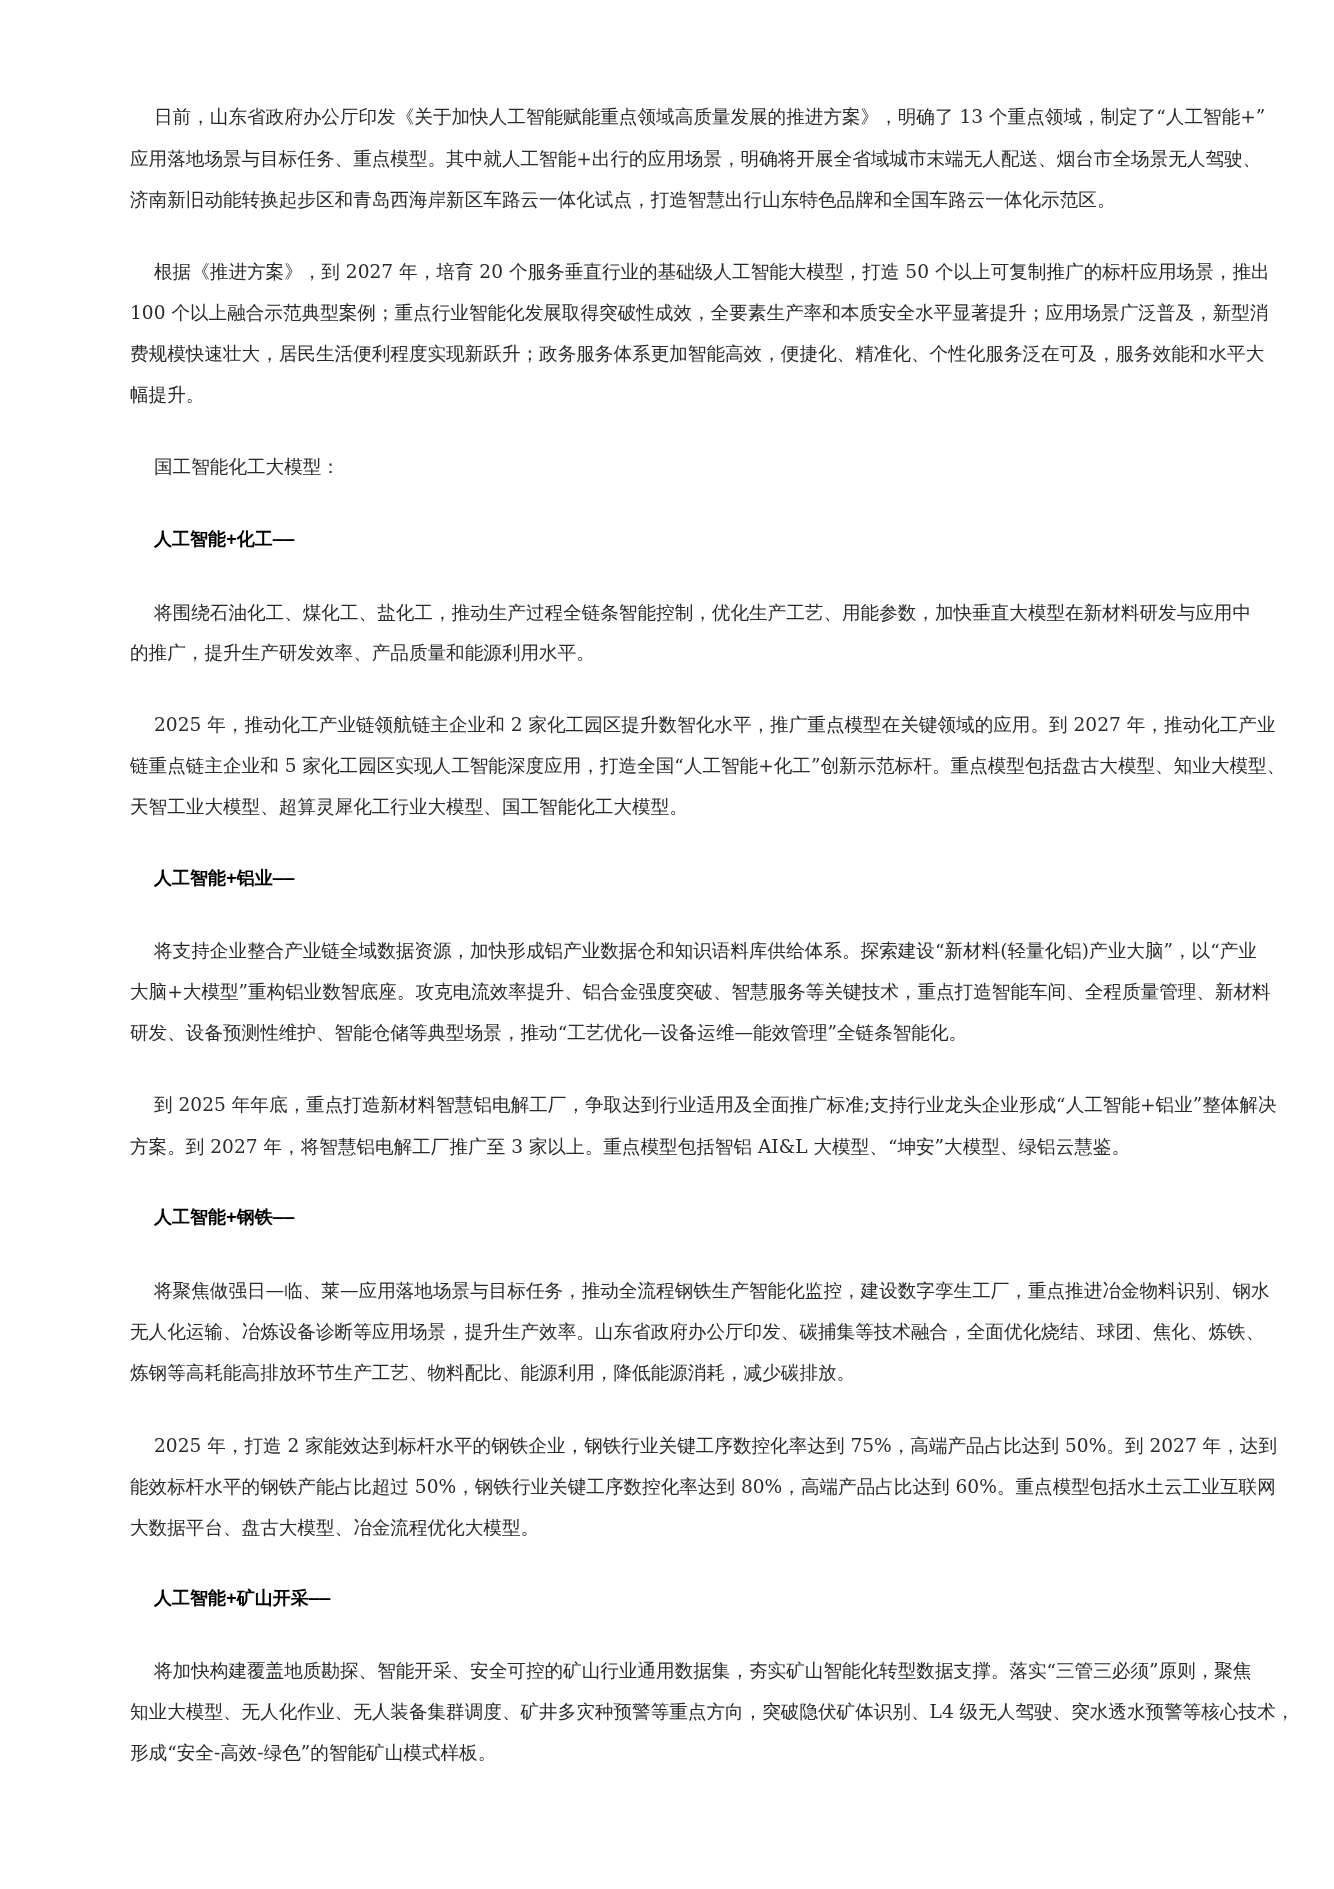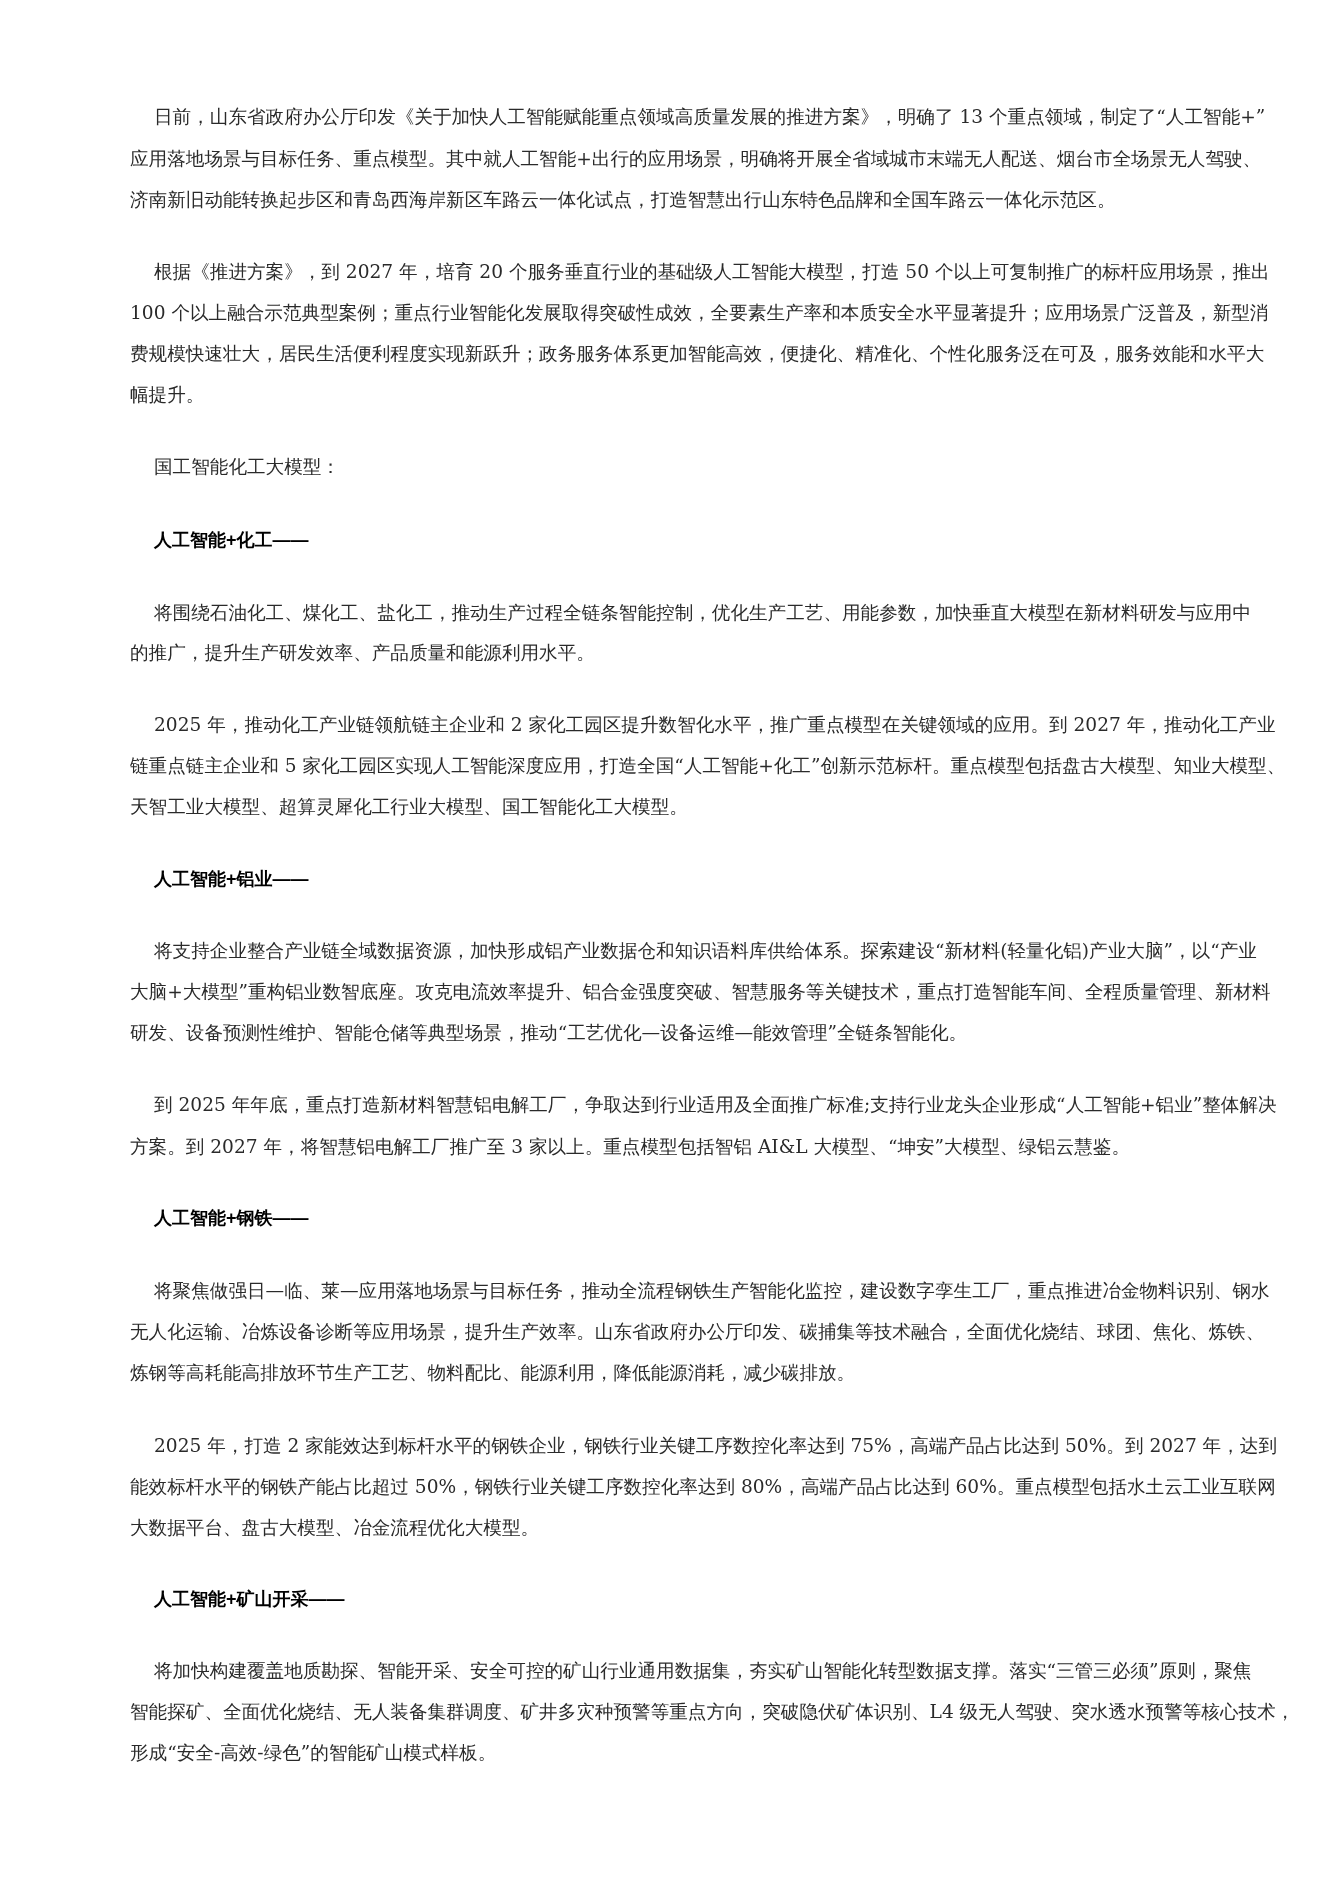--- a/index.html
+++ b/index.html
@@ -44,21 +44,21 @@
       text-align-last: left;
     }
     .heading {
       position: absolute;
       left: 154px;
       height: 40px;
       line-height: 40px;
       font-size: 18px;
       font-weight: bold;
       color: #000000;
-      font-family: Liberation Sans, sans-serif;
+      font-family: Liberation Mono, monospace;
       white-space: nowrap;
     }
   </style>
 </head>
 <body>
 
 <div class="page">
 
   <div>
     <div class="line first" style="top:97px">日前，山东省政府办公厅印发《关于加快人工智能赋能重点领域高质量发展的推进方案》，明确了 13 个重点领域，制定了“人工智能+”</div>
@@ -114,18 +114,18 @@
       <div class="line first" style="top:1426px">2025 年，打造 2 家能效达到标杆水平的钢铁企业，钢铁行业关键工序数控化率达到 75%，高端产品占比达到 50%。到 2027 年，达到</div>
       <div class="line" style="top:1467px">能效标杆水平的钢铁产能占比超过 50%，钢铁行业关键工序数控化率达到 80%，高端产品占比达到 60%。重点模型包括水土云工业互联网</div>
       <div class="line last" style="top:1508px">大数据平台、盘古大模型、冶金流程优化大模型。</div>
     </div>
   </div>
 
   <div>
     <div class="heading" style="top:1579px">人工智能+矿山开采——</div>
     <div>
       <div class="line first" style="top:1651px">将加快构建覆盖地质勘探、智能开采、安全可控的矿山行业通用数据集，夯实矿山智能化转型数据支撑。落实“三管三必须”原则，聚焦</div>
-      <div class="line" style="top:1692px">智能探矿、全面优化烧结、无人装备集群调度、矿井多灾种预警等重点方向，突破隐伏矿体识别、L4 级无人驾驶、突水透水预警等核心技术，</div>
+      <div class="line" style="top:1692px">知业大模型、无人化作业、无人装备集群调度、矿井多灾种预警等重点方向，突破隐伏矿体识别、L4 级无人驾驶、突水透水预警等核心技术，</div>
       <div class="line last" style="top:1733px">形成“安全-高效-绿色”的智能矿山模式样板。</div>
     </div>
   </div>
 
 </div>
 
 </body></html>

